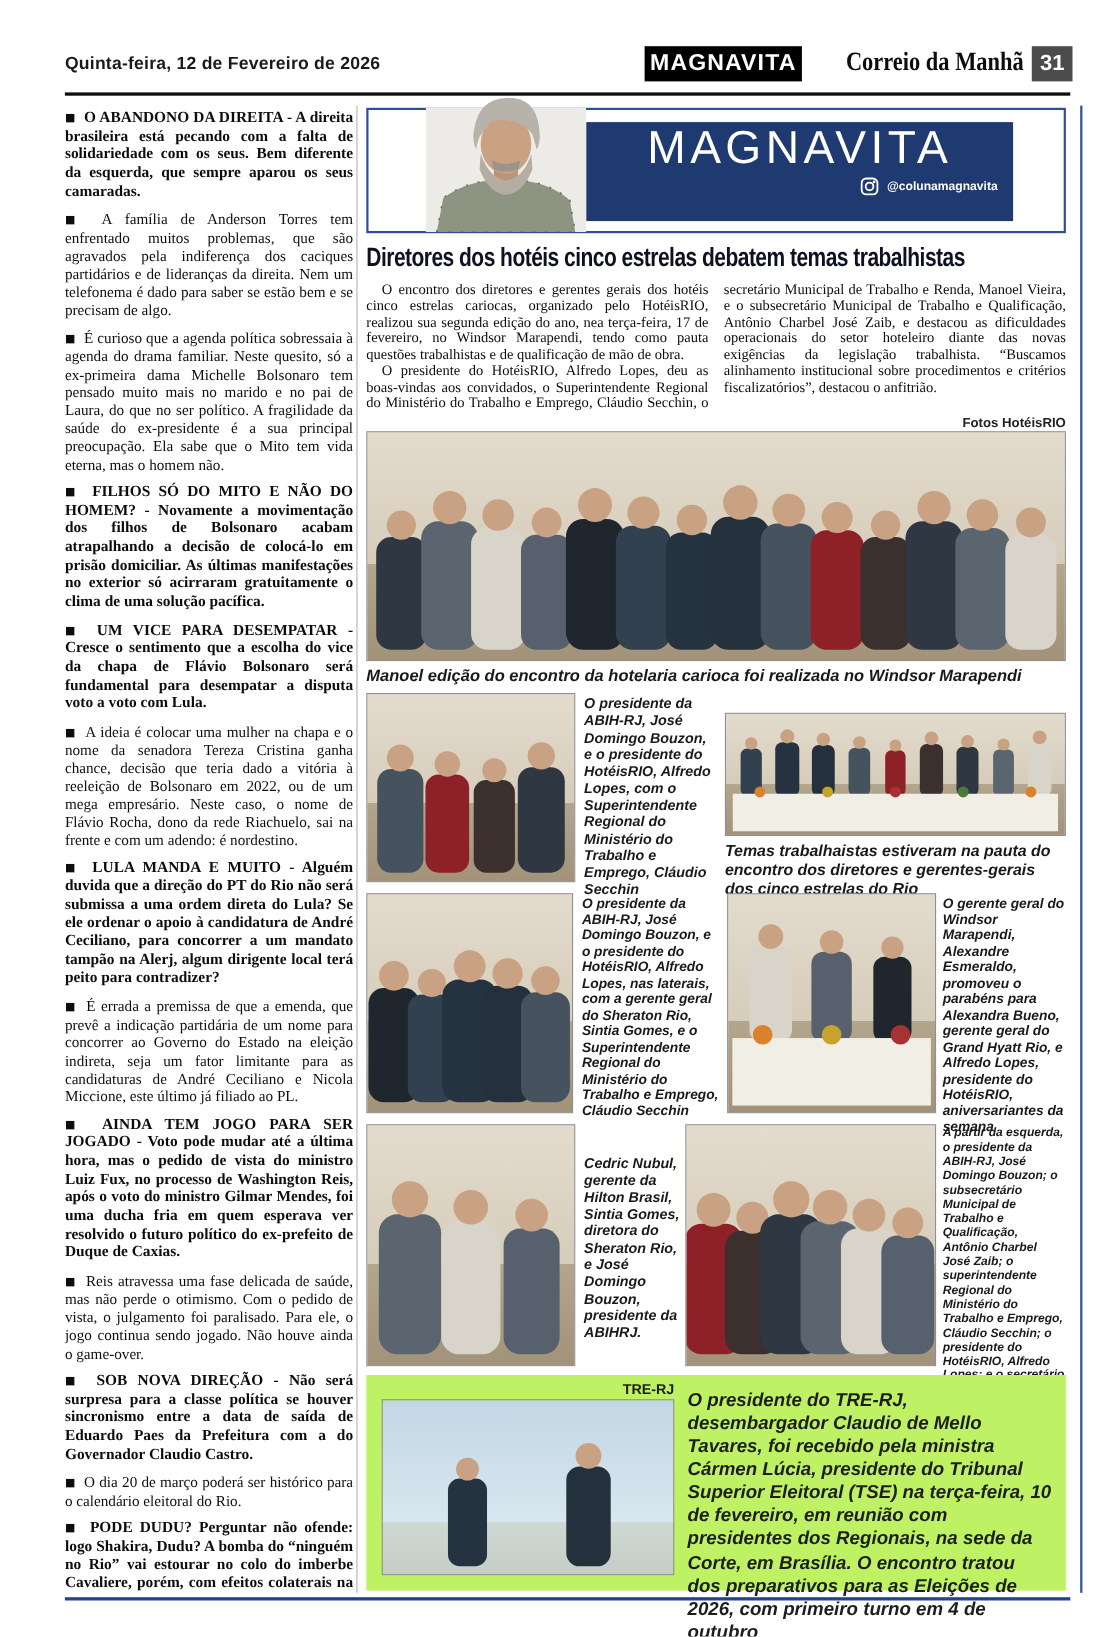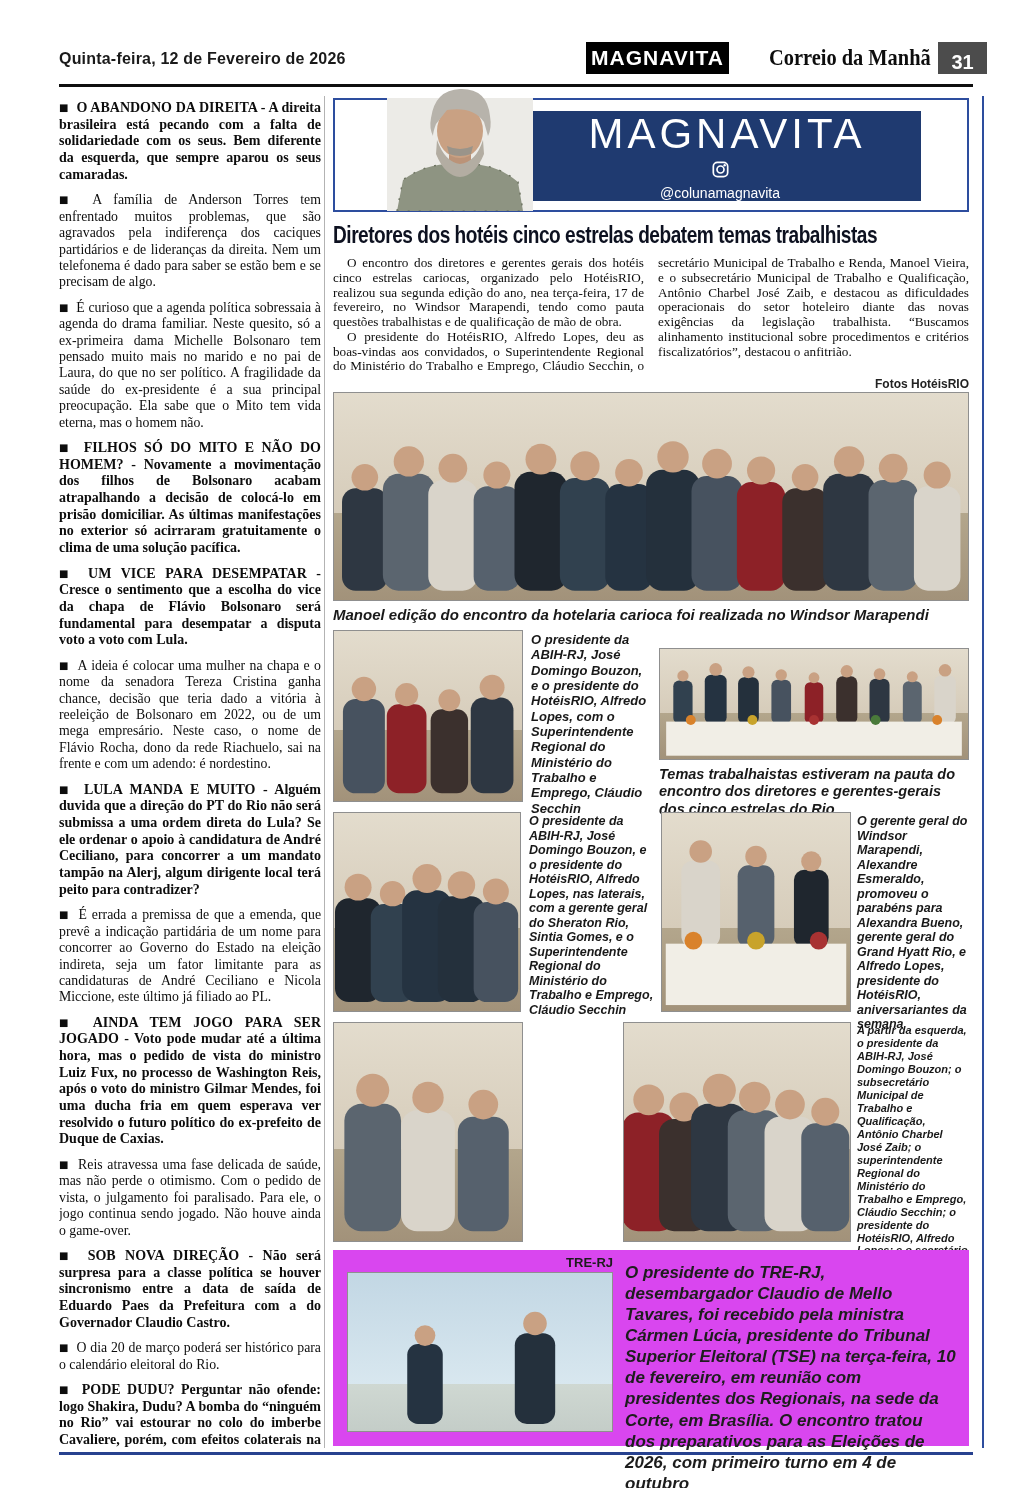--- a/index.html
+++ b/index.html
@@ -8,23 +8,23 @@
   #page { position:relative; width:1010px; height:1488px; background:#fff; overflow:hidden;margin-left:11px; }
   .abs { position:absolute; }
 
   
   #date { left:48px; top:50px; font-family:"Liberation Sans",sans-serif; font-size:16px; font-weight:600; color:#1a1a1a; letter-spacing:.2px; }
   #tagbox { left:575px; top:42px; width:143px; height:32px; background:#000; color:#fff;
             font-family:"Liberation Sans",sans-serif; font-weight:bold; font-size:21px; letter-spacing:1px;
             display:flex; align-items:center; justify-content:center; }
   #masthead { left:758px; top:44px; font-family:"Liberation Serif",serif; font-weight:bold; font-size:24px;
               color:#0d0d0d; white-space:nowrap; transform:scaleX(.85); transform-origin:left top; }
-  #pagebox { left:927px; top:42px; width:49px; height:32px; background:#4c4c4c; color:#fff;
+  #pagebox { left:927px; top:42px; width:37px; height:32px; background:#4c4c4c; color:#fff;
              font-family:"Liberation Sans",sans-serif; font-weight:bold; font-size:20px;
-             display:flex; align-items:flex-end; justify-content:center; }
+             display:flex; align-items:center; justify-content:center; }
   #header-rule { left:48px; top:84px; width:914px; height:3px; background:#0f0f0f; }
 
   
   #pf { left:48px; top:100px; width:262px; height:1348px; overflow:hidden; }
   .pf-title { font-family:"Liberation Sans",sans-serif; font-weight:bold; font-size:23px; color:#14141f;
               letter-spacing:.3px; border-bottom:4px solid #1e3d8f; padding-bottom:7px; margin-bottom:13px; }
   .pf-item { font-size:13.8px; line-height:1.19; text-align:justify; margin-bottom:9px; color:#0d0d0d; }
   .pf-bold { font-weight:bold; font-size:14px; }
   .bullet { font-family:"DejaVu Sans",sans-serif; font-size:10px; margin-right:4px; position:relative; top:-1px; }
 
@@ -33,21 +33,21 @@
   #bline { left:48px;  top:1452px; width:914px; height:3px; background:#27418f; }
 
   
   #banner { left:322px; top:98px; width:636px; height:114px; border:2px solid #2d4d9e; background:#fff; }
   #portrait { position:absolute; left:52px; top:-16px; width:146px; height:127px; }
   #navybox { position:absolute; left:198px; top:11px; width:388px; height:90px; background:#1f3a70; color:#fff; }
   .nb-title { text-align:center; font-family:"Liberation Sans",sans-serif; font-weight:400; font-size:42px;
               letter-spacing:4px; line-height:1.05; margin-top:1px; }
   .nb-email { text-align:right; padding-right:14px; font-family:"Liberation Sans",sans-serif; font-weight:bold; font-size:14.5px; margin-top:0; }
   .nb-insta { display:flex; justify-content:flex-end; align-items:center; gap:7px; padding-right:14px; margin-top:5px;
-              font-family:"Liberation Sans",sans-serif; font-weight:normal; font-size:14px;flex-direction:column; }
+              font-family:"Liberation Sans",sans-serif; font-weight:bold; font-size:11px; }
 
   
   #headline { left:322px; top:221px; width:800px; font-family:"Liberation Sans",sans-serif; font-weight:bold;
               font-size:24px; letter-spacing:-.6px; color:#0d1120; white-space:nowrap;
               transform:scaleX(.795); transform-origin:left top; }
   #body { left:322px; top:256px; width:636px; height:120px; column-count:2; column-gap:14px;
           font-size:13.2px; line-height:1.12; text-align:justify; overflow:hidden; color:#0c0c0c; }
   #body p { text-indent:14px; }
   #credit { left:322px; top:377px; width:636px; text-align:right; font-family:"Liberation Sans",sans-serif;
             font-weight:bold; font-size:12px; color:#222; }
@@ -69,21 +69,21 @@
   .cap { font-family:"Liberation Sans",sans-serif; font-style:italic; font-weight:bold; color:#191919; }
   #cap-main { left:322px; top:606px; width:636px; font-size:15px; }
   #cap-a { left:520px; top:632px; width:122px; font-size:13px;  line-height:1.18; }
   #cap-b { left:648px; top:766px; width:310px; font-size:14.5px; line-height:1.2; }
   #cap-c { left:518px; top:814px; width:126px; font-size:12.5px; line-height:1.16; }
   #cap-d { left:846px; top:814px; width:112px; font-size:12.5px; line-height:1.16; }
   #cap-e { left:520px; top:1050px; width:92px;  font-size:13px;  line-height:1.18; }
   #cap-f { left:846px; top:1024px; width:112px; font-size:11px;  line-height:1.18; }
 
   
-  #trebox { left:322px; top:1250px; width:636px; height:196px; background:#d946ef; }
+  #trebox { left:322px; top:1250px; width:636px; height:196px; background:#bef264; }
   #tre-label { position:absolute; left:14px; top:5px; width:266px; text-align:right;
                font-family:"Liberation Sans",sans-serif; font-weight:bold; font-size:13px; color:#1c1c1c; }
   #photo-g { position:absolute; left:14px; top:22px; width:266px; height:160px; }
   #tre-text { position:absolute; left:292px; top:12px; width:332px; font-family:"Liberation Sans",sans-serif;
               font-style:italic; font-weight:bold; font-size:17px; line-height:1.24; color:#1d1d1d; }
 </style>
 </head>
 <body>
 
 <div id="page">
@@ -266,20 +266,21 @@
   <div class="abs photo" id="photo-e">
       <svg width="188" height="218" viewBox="0 0 188 218">
         <rect x="10.368323952941168" y="80.84416116799997" width="56.67511680000001" height="127.34583883200003" rx="17.00253504" fill="#5b656f"></rect>
         <circle cx="38.705882352941174" cy="67.28936239999997" r="16.530242400000002" fill="#c9a183"></circle>
         <rect x="67.10333439999998" y="87.31937331199998" width="53.793331200000004" height="120.87062668800002" rx="16.137999360000002" fill="#d9d4ca"></rect>
         <circle cx="93.99999999999999" cy="74.45380159999998" r="15.689721600000002" fill="#c9a183"></circle>
         <rect x="123.83834484705883" y="93.794585456" width="50.911545600000004" height="114.395414544" rx="15.27346368" fill="#56616d"></rect>
         <circle cx="149.29411764705884" cy="81.6182408" r="14.8492008" fill="#c9a183"></circle>
       </svg>
     </div>
+  <div class="abs cap" id="cap-e">Cedric Nubul, gerente da Hilton Brasil, Sintia Gomes, diretora do Sheraton Rio, e José Domingo Bouzon, presidente da ABIHRJ.</div>
   <div class="abs photo" id="photo-f">
       <svg width="226" height="218" viewBox="0 0 226 218">
         <rect x="-1.697618000000002" y="89.47777736" width="52.832736" height="118.71222264" rx="15.849820799999998" fill="#8d2127"></rect>
         <circle cx="24.718749999999996" cy="76.841948" r="15.409548" fill="#c9a183"></circle>
         <rect x="35.055774799999995" y="95.95298950399997" width="49.9509504" height="112.23701049600002" rx="14.98528512" fill="#3b302d"></rect>
         <circle cx="60.03124999999999" cy="84.00638719999998" r="14.5690272" fill="#c9a183"></circle>
         <rect x="67.0061916" y="80.84416116799997" width="56.67511680000001" height="127.34583883200003" rx="17.00253504" fill="#2e3742"></rect>
         <circle cx="95.34375" cy="67.28936239999997" r="16.530242400000002" fill="#c9a183"></circle>
         <rect x="103.7595844" y="87.31937331199998" width="53.793331200000004" height="120.87062668800002" rx="16.137999360000002" fill="#5b656f"></rect>
         <circle cx="130.65625" cy="74.45380159999998" r="15.689721600000002" fill="#c9a183"></circle>

